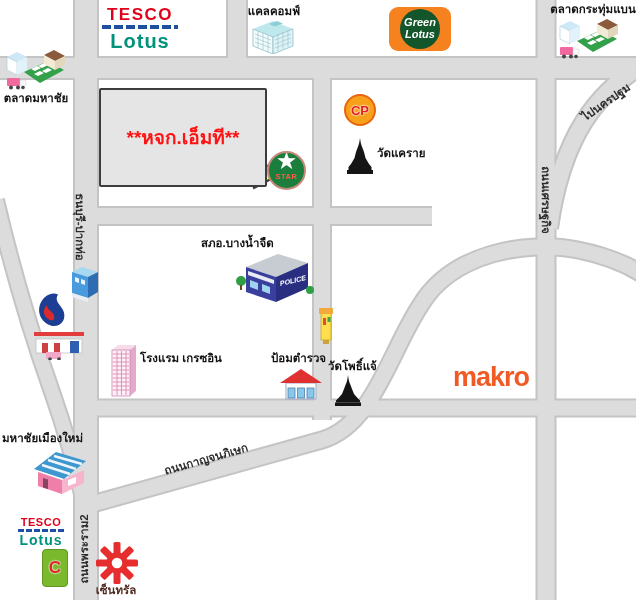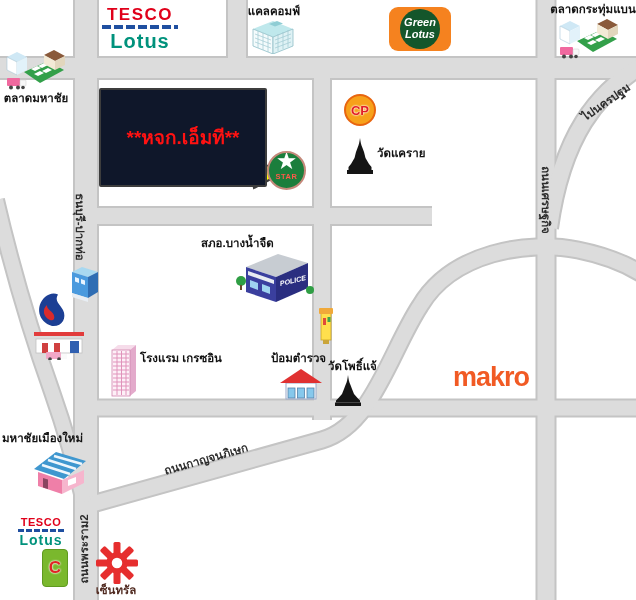--- a/index.html
+++ b/index.html
@@ -41,21 +41,21 @@
   .mall-m-wrap{position:relative;height:56px;}
   .mall-m{font-family:"Liberation Serif",serif;font-style:italic;font-weight:bold;font-size:60px;line-height:0.92;color:#e31837;text-align:center;}
   .mall-stripes{position:absolute;inset:0;background:repeating-linear-gradient(115deg,rgba(255,255,255,0) 0 2px,#fff 2px 4px);}
   .mall-text{font-family:"Liberation Serif",serif;font-weight:bold;font-size:11px;color:#111;text-align:center;letter-spacing:0.5px;}
 
   
   .bigc{width:24px;height:36px;background:#7ab82d;border:1px solid #5f9a1f;border-radius:4px;display:flex;align-items:center;justify-content:center;}
   .bigc-c{color:#e02424;font-weight:bold;font-size:17px;text-shadow:0 0 2px #fff,0 0 2px #fff;}
 
   
-  .callout{position:absolute;left:99px;top:88px;width:164px;height:95px;background:#0f172a;border:2px solid #3d3d3d;
+  .callout{position:absolute;left:99px;top:88px;width:164px;height:95px;background:#e5e5e5;border:2px solid #3d3d3d;
            border-radius:2px;display:flex;flex-direction:column;align-items:center;justify-content:center;gap:9px;}
   .callout div{font-weight:bold;color:#ff1212;font-size:19px;line-height:1;white-space:nowrap;}
 
   .central-lbl{color:#502a20;}
 </style>
 </head>
 <body>
 
 <div id="map">
 

